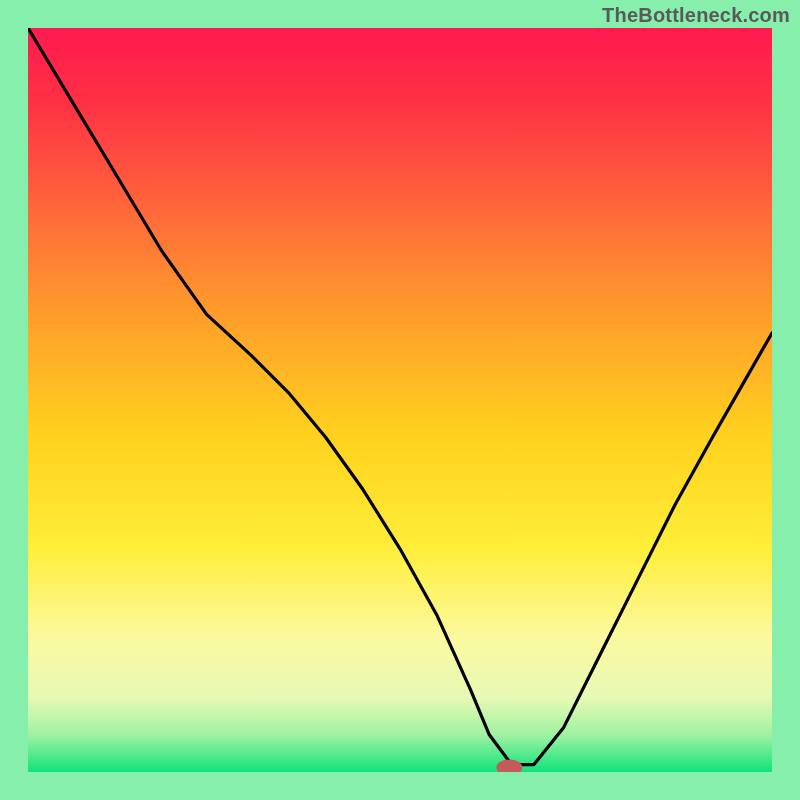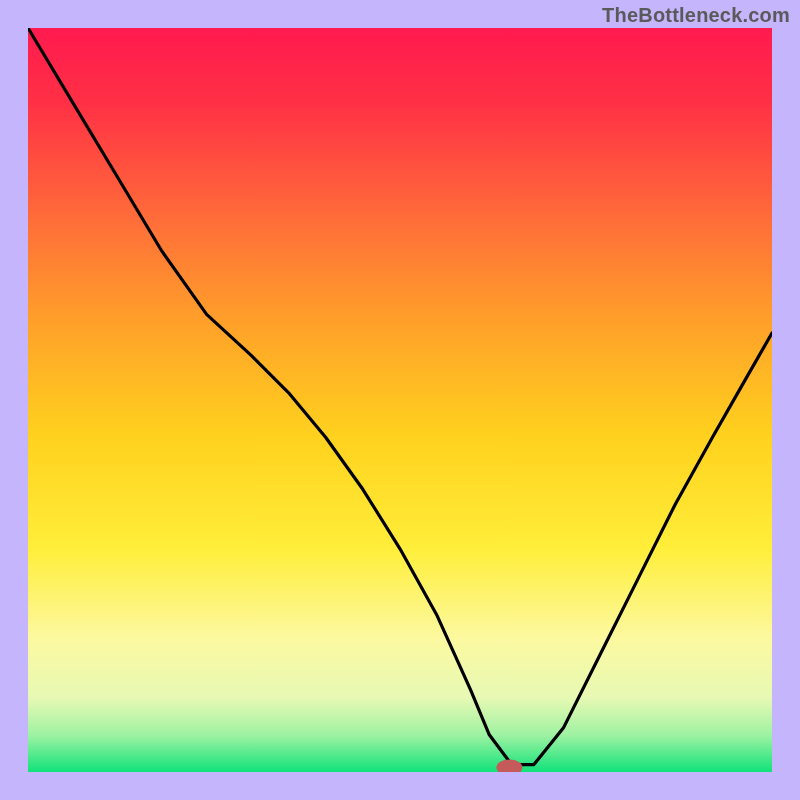--- a/index.html
+++ b/index.html
@@ -7,21 +7,21 @@
     padding: 0;
     width: 800px;
     height: 800px;
     background: #000;
     font-family: Arial, Helvetica, sans-serif;
   }
   .frame {
     position: relative;
     width: 800px;
     height: 800px;
-    background: #c4b5fd;
+    background: #86efac;
   }
   .watermark {
     position: absolute;
     top: 4px;
     right: 10px;
     color: #5a5a5a;
     font-size: 20px;
     font-weight: 600;
     letter-spacing: 0.2px;
     z-index: 5;

